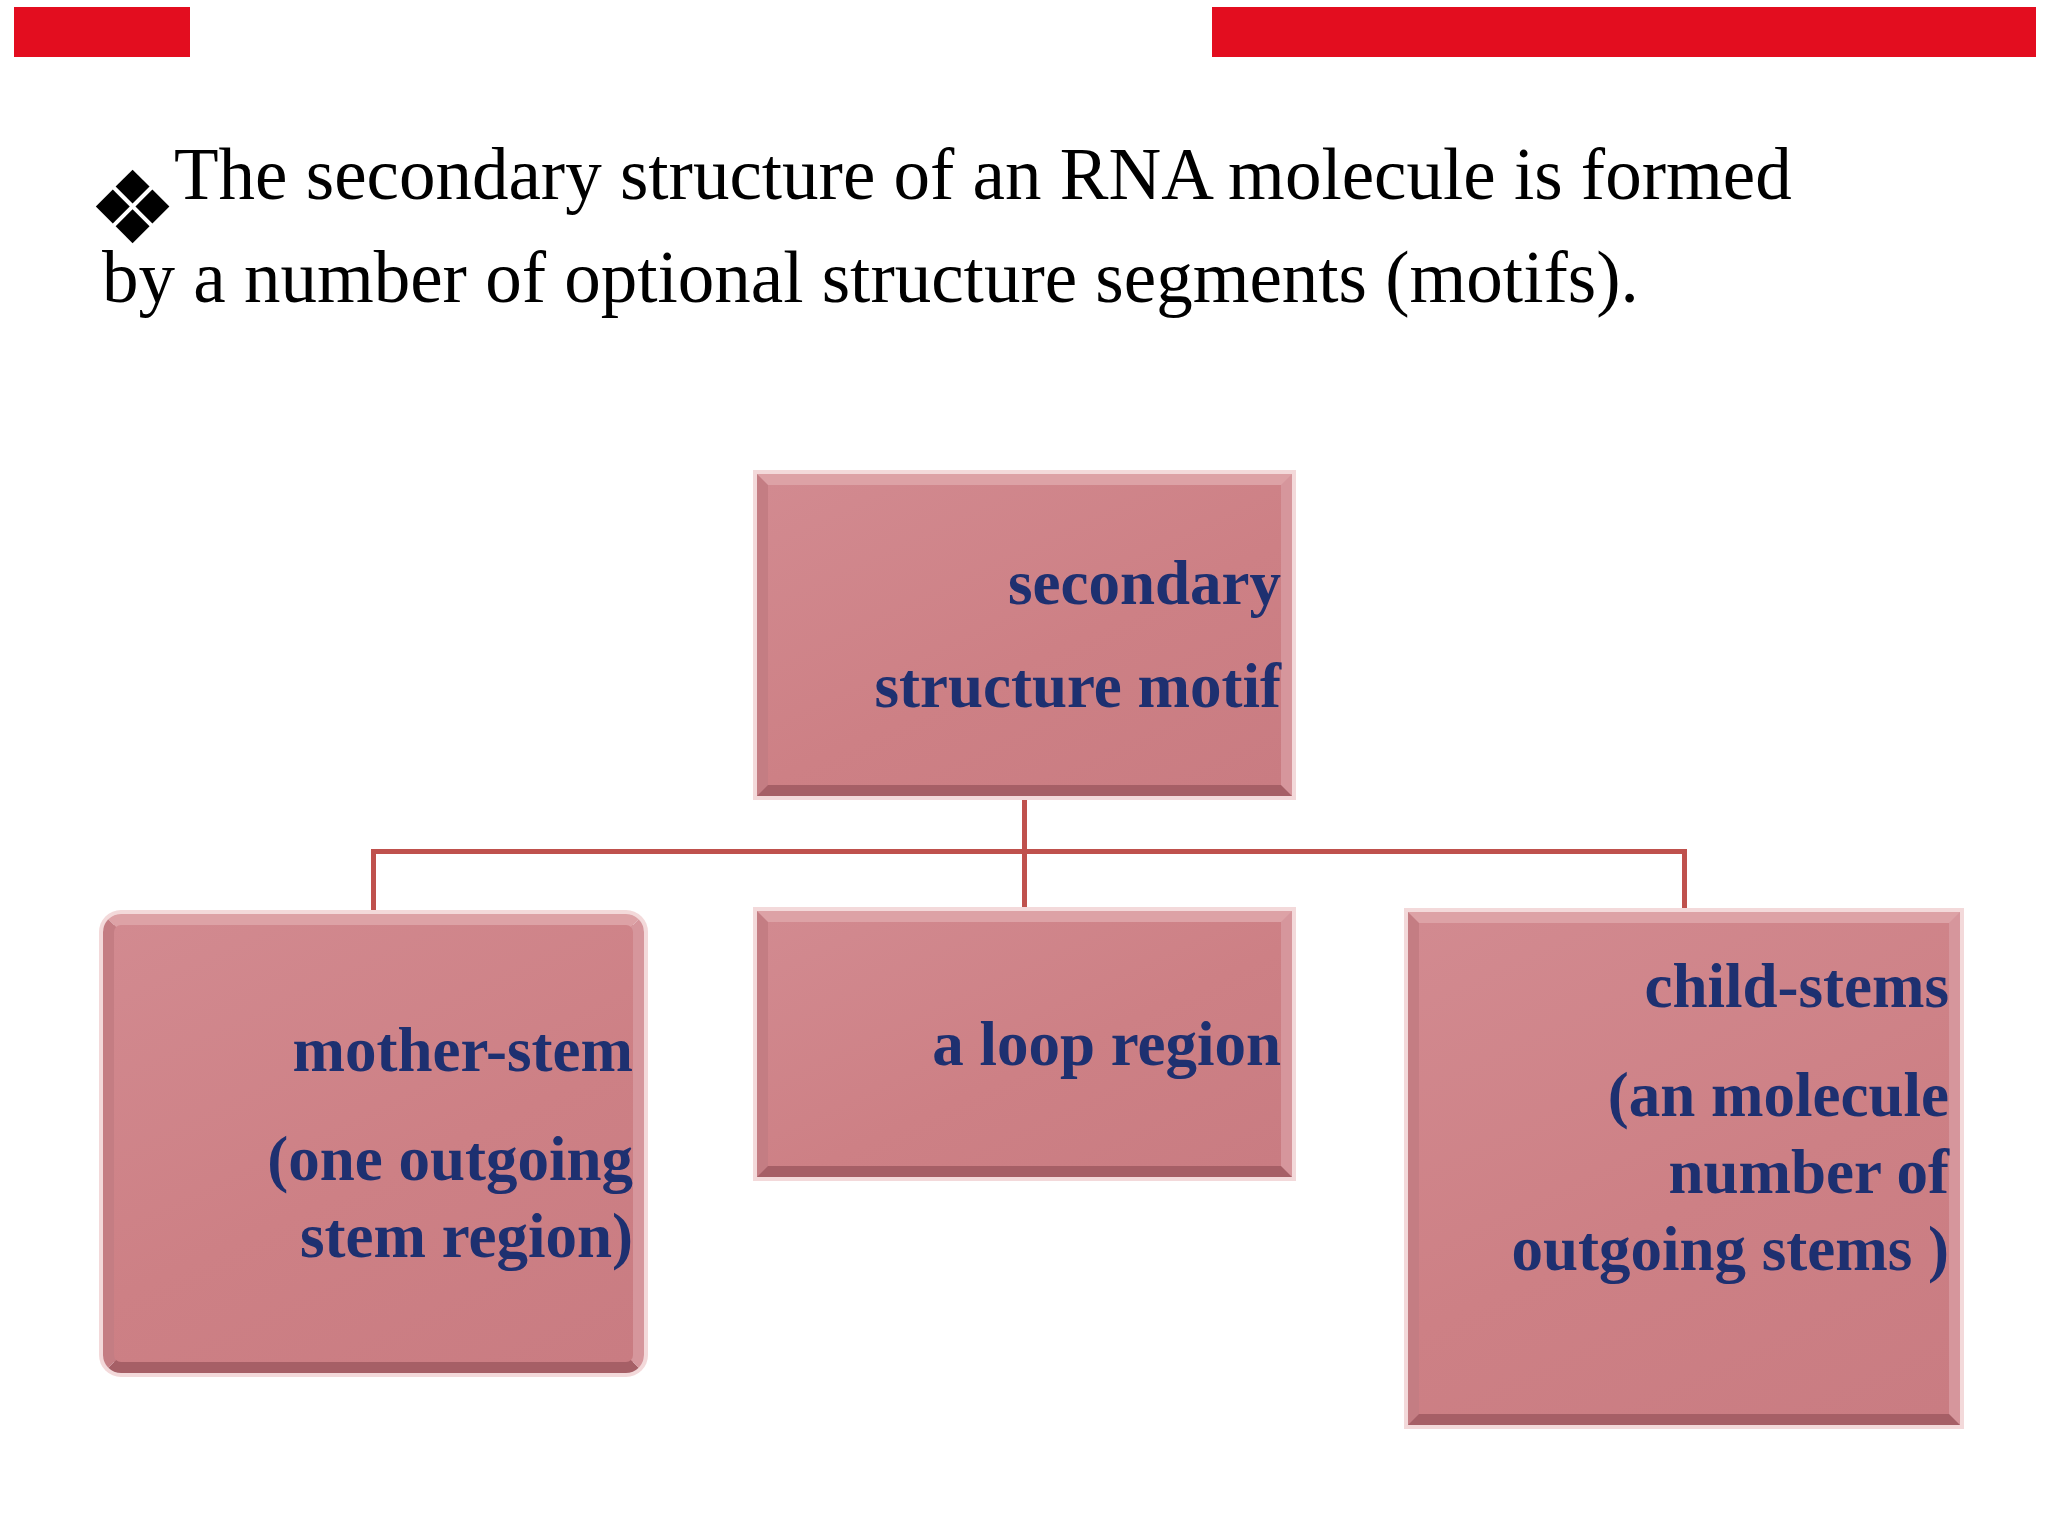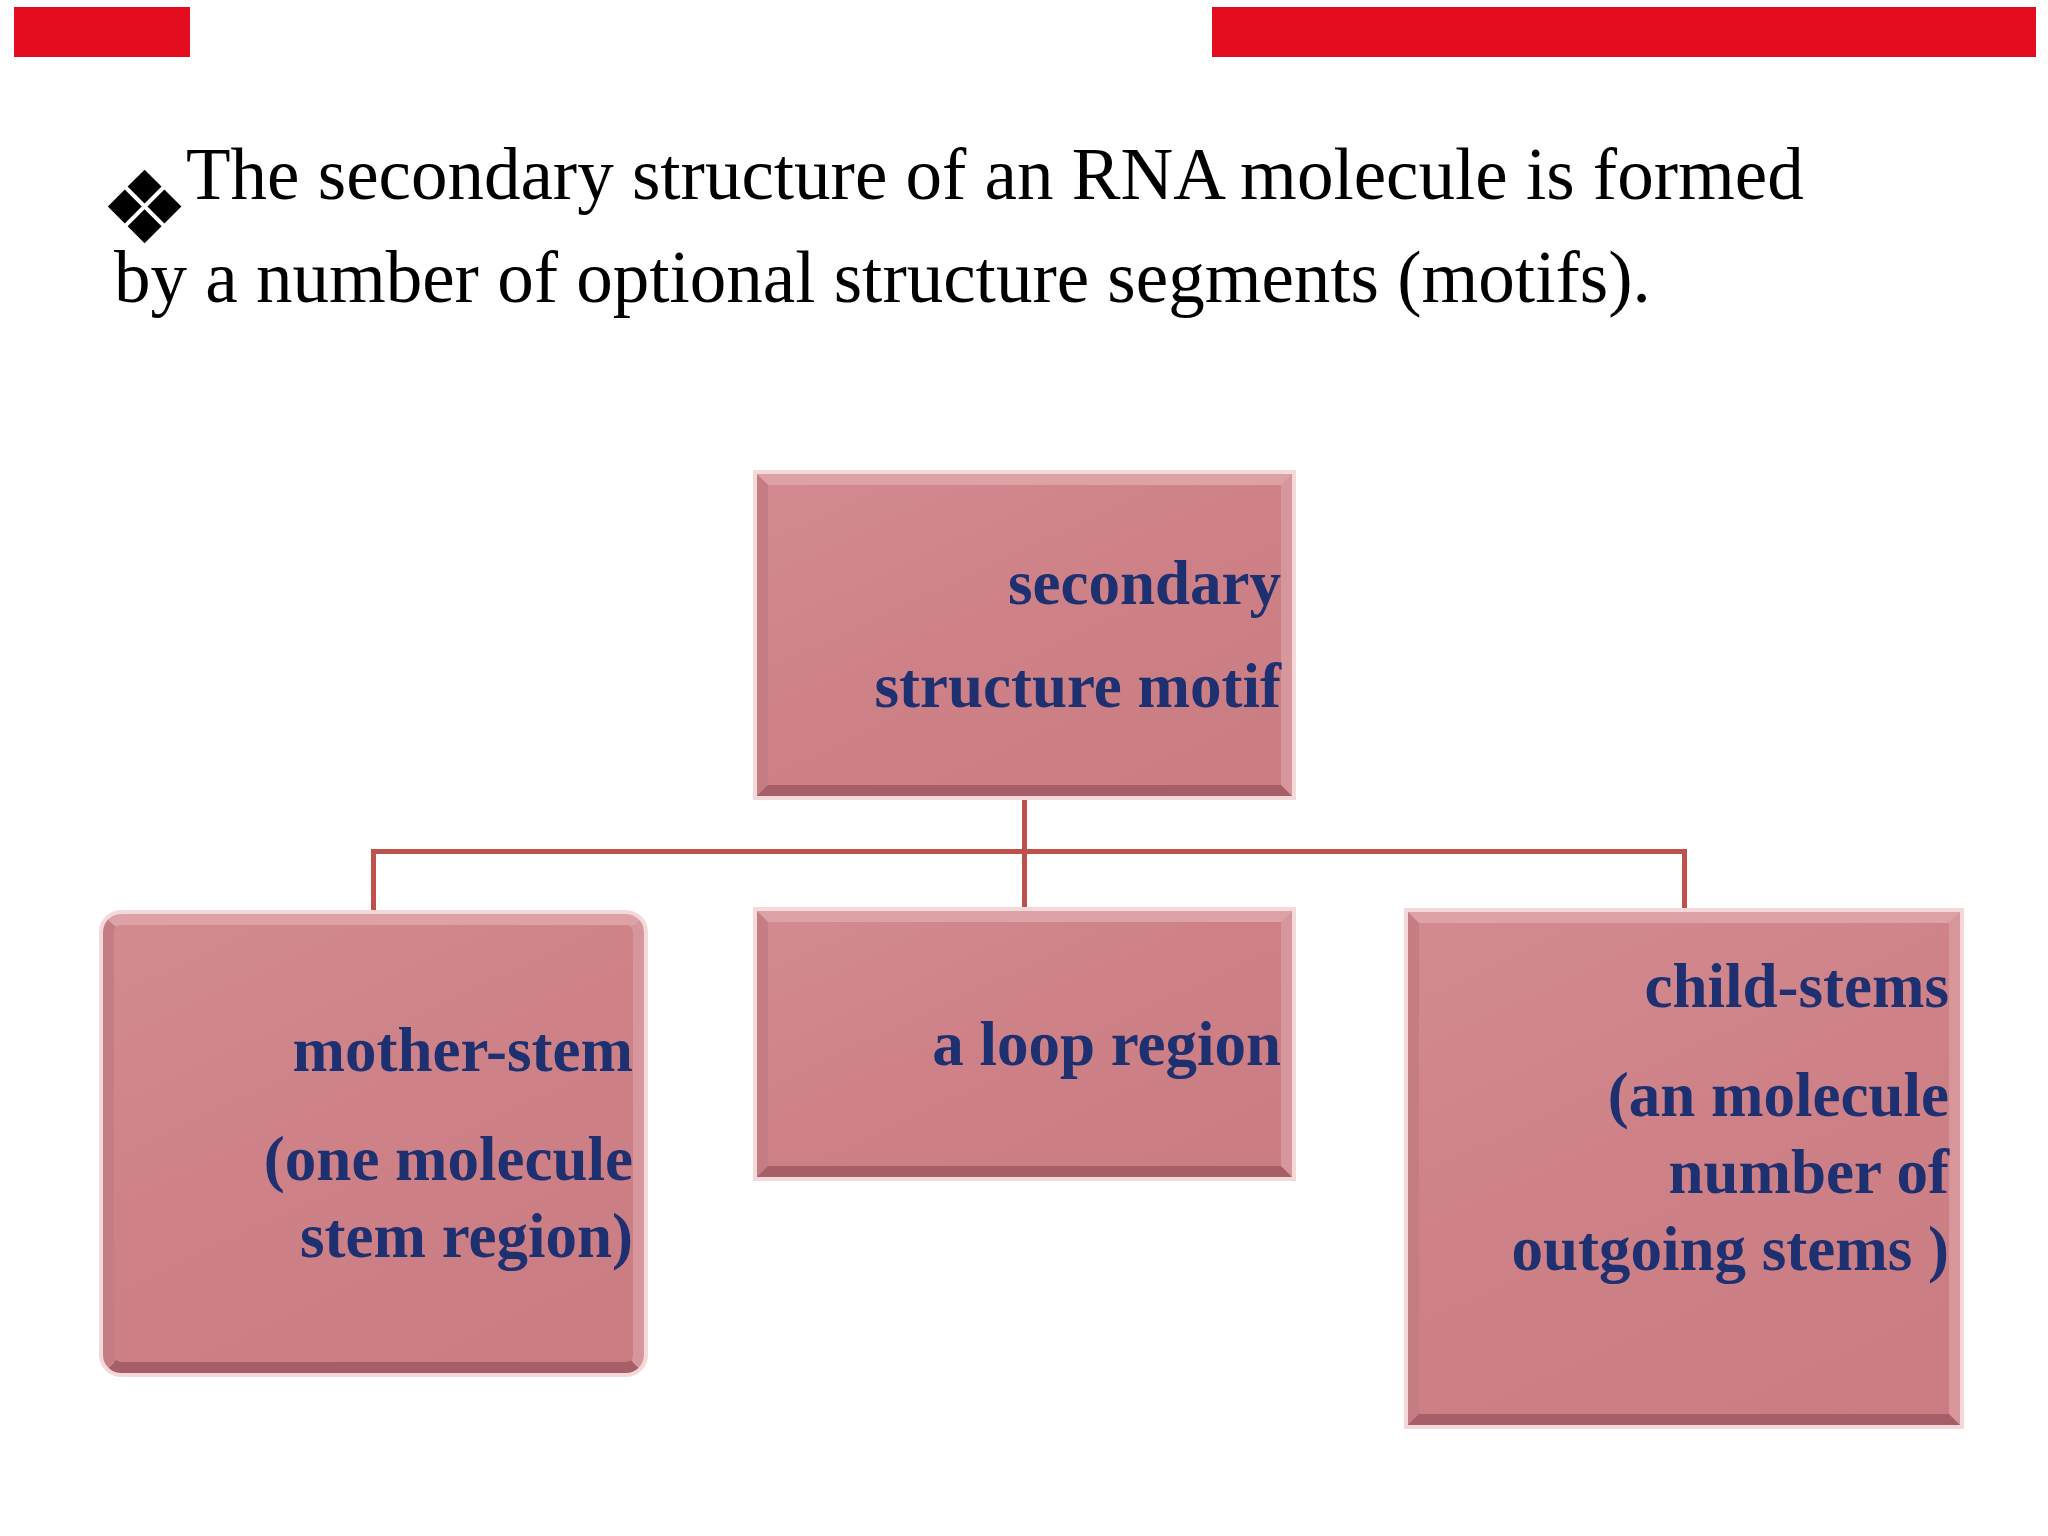--- a/index.html
+++ b/index.html
@@ -11,21 +11,21 @@
     font-family:"Liberation Serif","DejaVu Serif",serif;
   }
   
   .redbar{position:absolute;top:7px;height:50px;background:#e30d1f;}
   #redbar-left{left:14px;width:176px;}
   #redbar-right{left:1212px;width:824px;}
 
   
   #title{
     position:absolute;left:102px;top:128px;
-    color:#000000;font-size:73px;line-height:94px;margin-left:12px;
+    color:#000000;font-size:73px;line-height:94px;
   }
   .title-line{white-space:nowrap;}
   .bullet{
     display:inline-grid;
     grid-template-columns:24px 24px;
     grid-template-rows:24px 24px;
     gap:4px;
     transform:rotate(45deg) translateY(2px);
     margin:0 14px 0 6px;
     vertical-align:-4px;
@@ -81,21 +81,21 @@
   <div class="conn" style="left:371px;top:849px;width:5px;height:65px;"></div>
   <div class="conn" style="left:1682px;top:849px;width:5px;height:63px;"></div>
 
   <div id="node-root" class="node">
     <div class="line">secondary</div>
     <div class="line">structure motif</div>
   </div>
 
   <div id="node-mother" class="node">
     <div class="line">mother-stem</div>
-    <div class="line para-gap">(one molecule</div>
+    <div class="line para-gap">(one outgoing</div>
     <div class="line">stem region)</div>
   </div>
 
   <div id="node-loop" class="node">
     <div class="line">a loop region</div>
   </div>
 
   <div id="node-child" class="node">
     <div class="line">child-stems</div>
     <div class="line para-gap">(an molecule</div>

